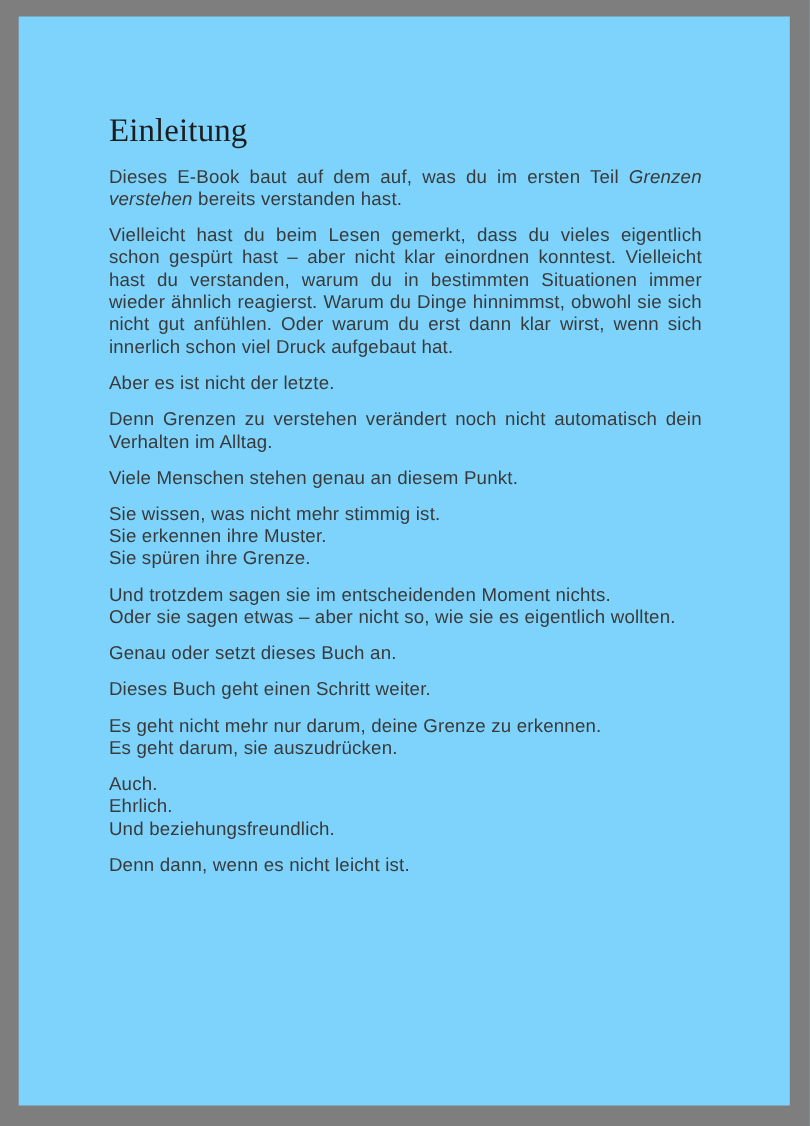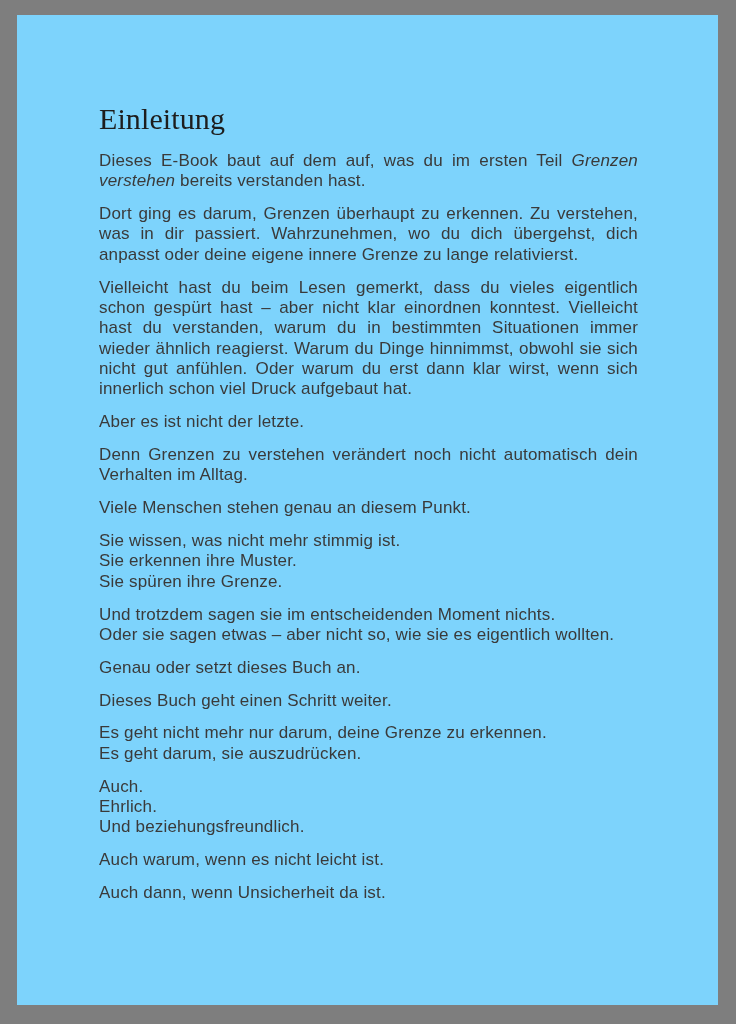--- a/index.html
+++ b/index.html
@@ -75,21 +75,20 @@
 </style>
 </head>
 <body>
 
 <div class="viewport">
   <div class="page-sheet">
     <div class="page-content">
       <h1 class="doc-heading">Einleitung</h1>
       <div id="body-blocks">
           <p class="para"><span>Dieses E-Book baut auf dem auf, was du im ersten Teil </span><em>Grenzen verstehen</em><span> bereits verstanden hast.</span></p>
-          <p class="para">Dort ging es darum, Grenzen überhaupt zu erkennen. Zu verstehen, was in dir passiert. Wahrzunehmen, wo du dich übergehst, dich anpasst oder deine eigene innere Grenze zu lange relativierst.</p>
           <p class="para">Vielleicht hast du beim Lesen gemerkt, dass du vieles eigentlich schon gespürt hast – aber nicht klar einordnen konntest. Vielleicht hast du verstanden, warum du in bestimmten Situationen immer wieder ähnlich reagierst. Warum du Dinge hinnimmst, obwohl sie sich nicht gut anfühlen. Oder warum du erst dann klar wirst, wenn sich innerlich schon viel Druck aufgebaut hat.</p>
           <p class="para left">Aber es ist nicht der letzte.</p>
           <p class="para">Denn Grenzen zu verstehen verändert noch nicht automatisch dein Verhalten im Alltag.</p>
           <p class="para left">Viele Menschen stehen genau an diesem Punkt.</p>
           <p class="para left">
             <span class="line">Sie wissen, was nicht mehr stimmig ist.</span>
             <span class="line">Sie erkennen ihre Muster.</span>
             <span class="line">Sie spüren ihre Grenze.</span>
           </p>
           <p class="para left">
@@ -100,18 +99,17 @@
           <p class="para left">Dieses Buch geht einen Schritt weiter.</p>
           <p class="para left">
             <span class="line">Es geht nicht mehr nur darum, deine Grenze zu erkennen.</span>
             <span class="line">Es geht darum, sie auszudrücken.</span>
           </p>
           <p class="para left">
             <span class="line">Auch.</span>
             <span class="line">Ehrlich.</span>
             <span class="line">Und beziehungsfreundlich.</span>
           </p>
-          <p class="para left">Auch warum, wenn es nicht leicht ist.</p>
-          <p class="para left">Auch dann, wenn Unsicherheit da ist.</p>
+          <p class="para left">Denn dann, wenn es nicht leicht ist.</p>
         </div>
     </div>
   </div>
 </div>
 
 </body></html>

